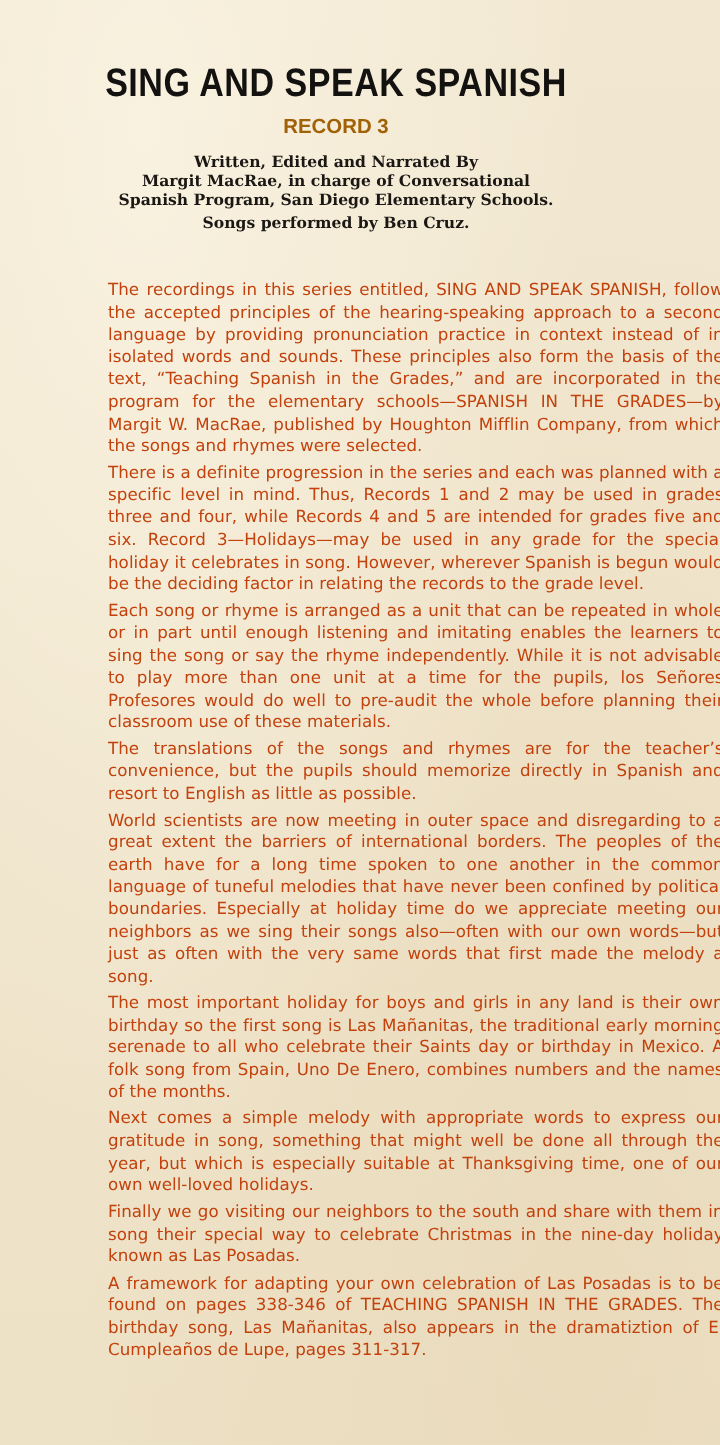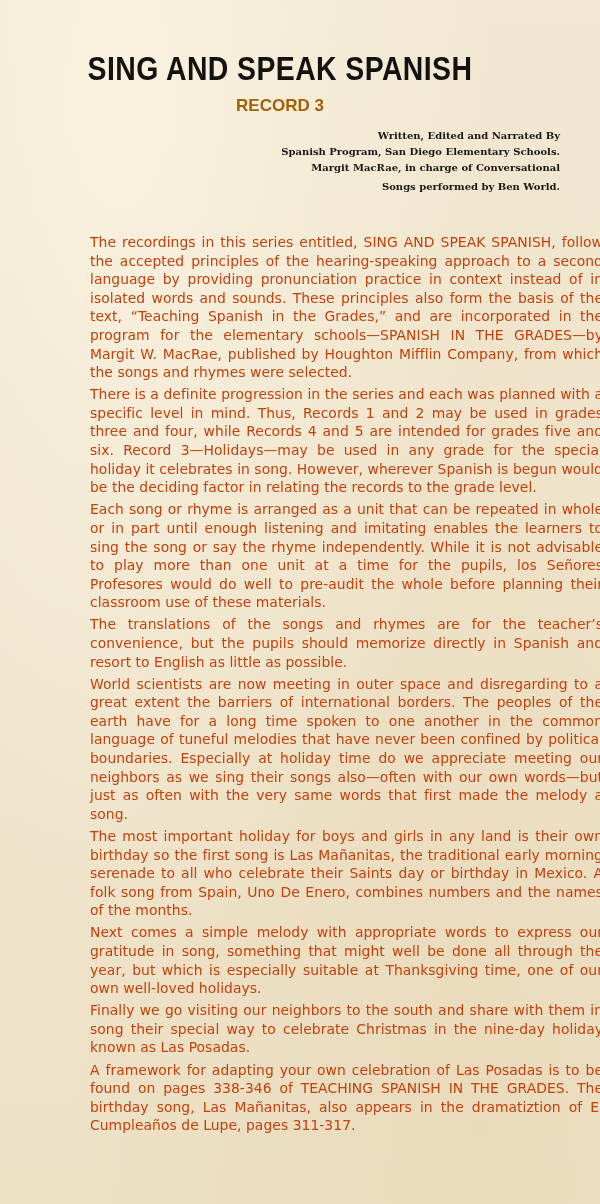--- a/index.html
+++ b/index.html
@@ -47,24 +47,23 @@
       font-weight: bold;
       font-size: 17px;
       line-height: 20px;
       margin-top: 8px;
       color: #a16207;
     }
     .credits {
       margin-top: 12px;
       font-family: "DejaVu Serif", serif;
       font-weight: bold;
-      font-size: 10px;
+      font-size: 13px;
       line-height: 16px;
       color: #1a1714;
-      text-align: right;
     }
     .credits .line { display: block; }
     .credits .performer { margin-top: 3px; }
 
     .body-text {
       position: absolute;
       left: 62px;
       top: 233px;
       width: 513px;
       font-family: "DejaVu Sans", sans-serif;
@@ -82,23 +81,23 @@
   </style>
 </head>
 <body>
 
 <div class="page">
   <div class="header">
     <h1 class="title">SING AND SPEAK SPANISH</h1>
     <div class="subtitle">RECORD 3</div>
     <div class="credits">
       <span class="line">Written, Edited and Narrated By</span>
+      <span class="line">Margit MacRae, in charge of Conversational</span>
       <span class="line">Spanish Program, San Diego Elementary Schools.</span>
-      <span class="line">Margit MacRae, in charge of Conversational</span>
-      <span class="line performer">Songs performed by Ben World.</span>
+      <span class="line performer">Songs performed by Ben Cruz.</span>
     </div>
   </div>
 
   <div class="body-text">
     <p>The recordings in this series entitled, SING AND SPEAK SPANISH, follow the accepted principles of the hearing-speaking approach to a second language by providing pronunciation practice in context instead of in isolated words and sounds. These principles also form the basis of the text, “Teaching Spanish in the Grades,” and are incorporated in the program for the elementary schools—SPANISH IN THE GRADES—by Margit W. MacRae, published by Houghton Mifflin Company, from which the songs and rhymes were selected.</p>
     <p>There is a definite progression in the series and each was planned with a specific level in mind.  Thus, Records 1 and 2 may be used in grades three and four, while Records 4 and 5 are intended for grades five and six.  Record 3—Holidays—may be used in any grade for the special holiday it celebrates in song.  However, wherever Spanish is begun would be the deciding factor in relating the records to the grade level.</p>
     <p>Each song or rhyme is arranged as a unit that can be repeated in whole or in part until enough listening and imitating enables the learners to sing the song or say the rhyme independently.  While it is not advisable to play more than one unit at a time for the pupils, los Señores Profesores would do well to pre-audit the whole before planning their classroom use of these materials.</p>
     <p>The translations of the songs and rhymes are for the teacher’s convenience, but the pupils should memorize directly in Spanish and resort to English as little as possible.</p>
     <p>World scientists are now meeting in outer space and disregarding to a great extent the barriers of international borders.  The peoples of the earth have for a long time spoken to one another in the common language of tuneful melodies that have never been confined by political boundaries.  Especially at holiday time do we appreciate meeting our neighbors as we sing their songs also—often with our own words—but just as often with the very same words that first made the melody a song.</p>
     <p>The most important holiday for boys and girls in any land is their own birthday so the first song is Las Mañanitas, the traditional early morning serenade to all who celebrate their Saints day or birthday in Mexico. A folk song from Spain, Uno De Enero, combines numbers and the names of the months.</p>

